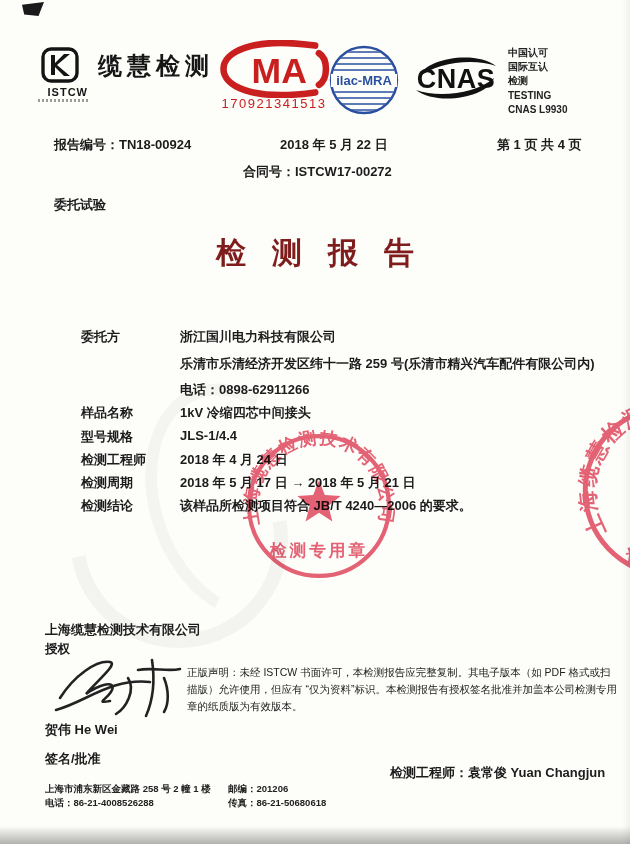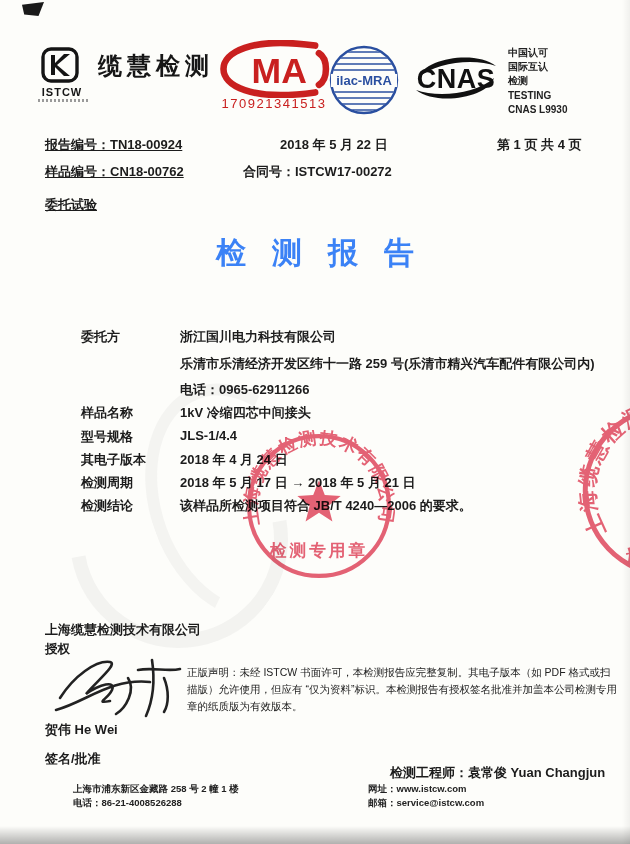--- a/index.html
+++ b/index.html
@@ -5,54 +5,54 @@
   html,body{margin:0;padding:0;background:#e9e7e2;}
   .page{
     position:relative; width:630px; height:844px; margin:0 auto;
     background:#fdfdfa; overflow:hidden;
     font-family:"Liberation Sans","DejaVu Sans",sans-serif;
     color:#1c1c1c;
   }
   .abs{position:absolute;}
   
   .logo-icon{left:40px;top:46px;width:40px;height:42px;}
-  .logo-istcw{left:36px;top:86px;width:52px;text-align:center;font-size:11px;font-weight:900;letter-spacing:1px;color:#161616;}
+  .logo-istcw{left:36px;top:86px;width:52px;text-align:right;font-size:11px;font-weight:900;letter-spacing:1px;color:#161616;}
   .logo-sub{left:38px;top:99px;width:50px;height:3px;background:repeating-linear-gradient(90deg,#9a9a9a 0 2px,transparent 2px 4px);}
   .brand{left:98px;top:50px;font-size:24px;font-weight:900;letter-spacing:5px;color:#161616;font-family:Liberation Serif, serif;}
   .cma{left:216px;top:40px;width:116px;height:58px;}
   .cma-num{left:214px;top:96px;width:120px;text-align:center;font-size:13px;font-weight:400;color:#c9201f;letter-spacing:1.5px;}
   .ilac{left:328px;top:44px;width:72px;height:72px;}
   .cnas{left:410px;top:52px;width:92px;height:52px;}
   .accred{left:508px;top:46px;font-size:10px;font-weight:700;line-height:1.42;color:#222;}
   
   .meta{font-size:13px;}
   .meta .lab{font-weight:700;}
   .meta .val{font-weight:700;}
   .r1{top:136px;} .r2{top:163px;} .r3{top:196px;}
-  .x-l{left:45px;text-decoration:underline;} 
-  .title{left:0;top:233px;width:630px;text-align:center;font-size:30px;font-weight:900;letter-spacing:26px;text-indent:26px;color:#3b82f6;}
+  .x-l{left:54px;} 
+  .title{left:0;top:233px;width:630px;text-align:center;font-size:30px;font-weight:900;letter-spacing:26px;text-indent:26px;color:#7f1d1d;}
   
   .frow{left:45px;width:575px;font-size:13px;font-weight:700;}
   .frow .flab{position:absolute;left:0;top:0;margin-left:36px;}
   .frow .fval{position:absolute;left:135px;top:0;width:430px;}
   
   .stamp{opacity:.82;mix-blend-mode:multiply;}
   .stamp-main{left:243px;top:430px;width:152px;height:152px;}
   .stamp-right{left:578px;top:400px;width:182px;height:182px;transform:rotate(-16deg);}
   
   .validity{left:45px;top:594px;font-size:13px;font-weight:700;}
   .company{left:45px;top:621px;font-size:13px;font-weight:700;}
   .authorize{left:45px;top:641px;font-size:12.5px;font-weight:700;}
   .sig{left:52px;top:652px;width:140px;height:70px;}
   .approver{left:45px;top:721px;font-size:13px;font-weight:700;}
   .approver-role{left:45px;top:750px;font-size:13px;font-weight:700;}
   .disclaimer{left:187px;top:664px;width:430px;font-size:10.5px;line-height:1.6;color:#222;}
   .engineer{left:390px;top:764px;font-size:13px;font-weight:700;}
   
-  .foot{font-size:9.5px;font-weight:700;line-height:1.5;color:#222;margin-left:28px;}
+  .foot{font-size:9.5px;font-weight:700;line-height:1.5;color:#222;}
   .f1{left:45px;top:782px;} .f2{left:228px;top:782px;} .f3{left:340px;top:782px;}
   
   .corner-mark{left:22px;top:2px;width:22px;height:14px;background:#1a1a1a;
     clip-path:polygon(0 20%,100% 0,75% 100%,10% 90%);}
   .bottom-shade{left:0;bottom:0;width:630px;height:18px;
     background:linear-gradient(to bottom,rgba(0,0,0,0) 0%,rgba(0,0,0,.18) 60%,rgba(0,0,0,.30) 100%);}
   .right-shade{right:0;top:0;width:8px;height:844px;background:linear-gradient(to left,rgba(0,0,0,.05),rgba(0,0,0,0));}
   .ghost1{left:70px;top:430px;width:190px;height:190px;border:14px solid rgba(110,110,110,.07);
     border-radius:50%;border-top-color:transparent;border-left-color:transparent;transform:rotate(35deg);}
   .ghost2{left:150px;top:380px;width:150px;height:220px;border:12px solid rgba(110,110,110,.06);
@@ -121,53 +121,50 @@
   <div class="abs meta r1 x-l">
     <span class="lab">报告编号：</span><span class="val">TN18-00924</span>
   </div>
   <div class="abs meta r1" style="left:280px;">
     <span class="val">2018 年 5 月 22 日</span>
   </div>
   <div class="abs meta r1" style="left:497px;">
     <span class="val">第 1 页 共 4 页</span>
   </div>
 
-  <div class="abs meta r2 x-l">
-    <span class="lab">样品编号：</span><span class="val">CN18-00762</span>
-  </div>
   <div class="abs meta r2" style="left:243px;">
     <span class="lab">合同号：</span><span class="val">ISTCW17-00272</span>
   </div>
 
   <div class="abs meta r3 x-l">
     <span class="lab">委托试验</span>
   </div>
 
   <div class="abs title">检测报告</div>
 
   <div class="abs frow" style="top:328px;">
     <span class="flab">委托方</span>
     <span class="fval">浙江国川电力科技有限公司</span>
   </div>
   <div class="abs frow" style="top:355px;">
     <span class="fval">乐清市乐清经济开发区纬十一路 259 号(乐清市精兴汽车配件有限公司内)</span>
   </div>
   <div class="abs frow" style="top:381px;">
-    <span class="fval">电话：0965-62911266</span>
+    <span class="fval">电话：0898-62911266</span>
   </div>
   <div class="abs frow" style="top:404px;">
     <span class="flab">样品名称</span>
     <span class="fval">1kV 冷缩四芯中间接头</span>
   </div>
   <div class="abs frow" style="top:428px;">
     <span class="flab">型号规格</span>
     <span class="fval">JLS-1/4.4</span>
   </div>
   <div class="abs frow" style="top:451px;">
-    <span class="flab">其电子版本</span>
+    <span class="flab">检测工程师</span>
     <span class="fval">2018 年 4 月 24 日</span>
   </div>
   <div class="abs frow" style="top:474px;">
     <span class="flab">检测周期</span>
     <span class="fval">2018 年 5 月 17 日 → 2018 年 5 月 21 日</span>
   </div>
   <div class="abs frow" style="top:497px;">
     <span class="flab">检测结论</span>
     <span class="fval">该样品所检测项目符合 JB/T 4240—2006 的要求。</span>
   </div>
@@ -212,20 +209,20 @@
   <div class="abs engineer">
     <span>检测工程师：</span><span>袁常俊 Yuan Changjun</span>
   </div>
 
   <div class="abs disclaimer">正版声明：未经 ISTCW 书面许可，本检测报告应完整复制。其电子版本（如 PDF 格式或扫描版）允许使用，但应有 “仅为资料”标识。本检测报告有授权签名批准并加盖本公司检测专用章的纸质版为有效版本。</div>
 
   <div class="abs foot f1">
     <div>上海市浦东新区金藏路 258 号 2 幢 1 楼</div>
     <div>电话：86-21-4008526288</div>
   </div>
-  <div class="abs foot f3">
-    <div>网址：www.istcw.com</div>
-    <div>邮箱：service@istcw.com</div>
+  <div class="abs foot f2">
+    <div>邮编：201206</div>
+    <div>传真：86-21-50680618</div>
   </div>
 
   <div class="abs right-shade"></div>
   <div class="abs bottom-shade"></div>
 </div>
 
 </body></html>

